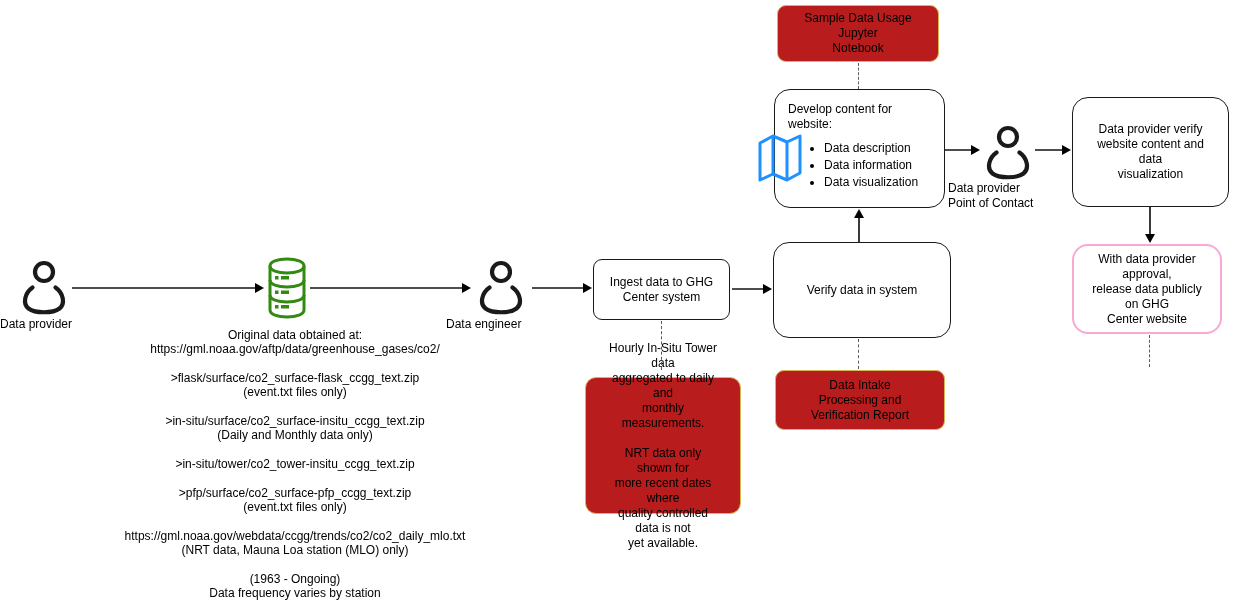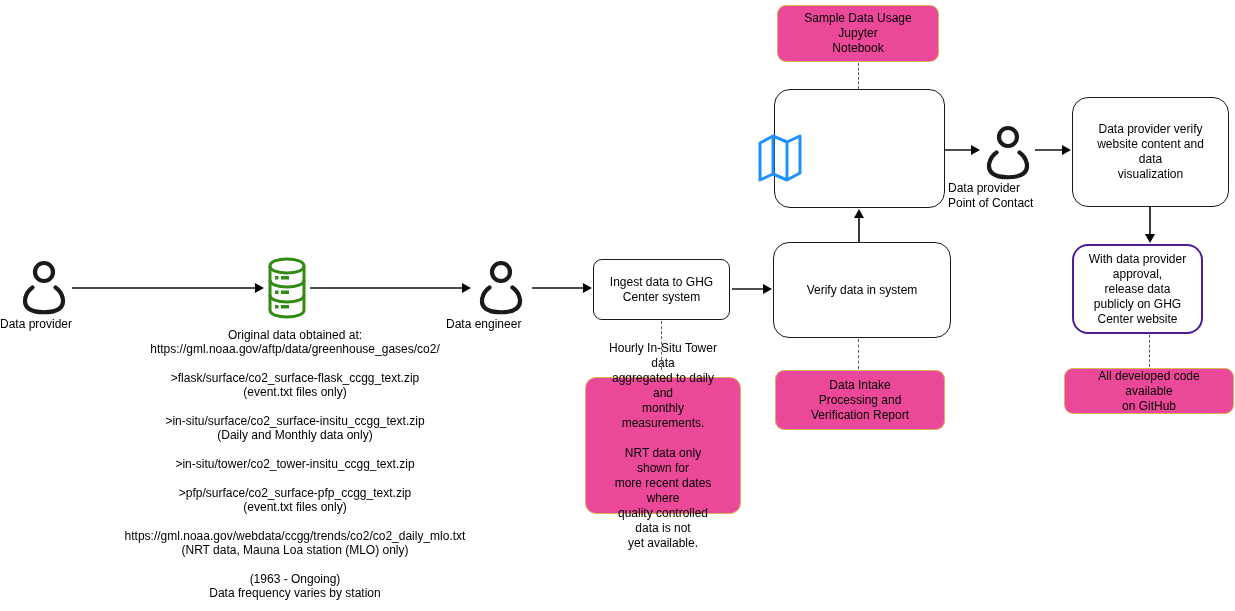--- a/index.html
+++ b/index.html
@@ -7,21 +7,21 @@
     position:relative;width:1235px;height:611px;background:#ffffff;
     font-family:"Liberation Sans","DejaVu Sans",sans-serif;
     color:#000;overflow:hidden;
   }
   .box{
     position:absolute;background:#fff;border:1px solid #1a1a1a;border-radius:16px;
     display:flex;align-items:center;justify-content:center;text-align:center;
     font-size:12px;line-height:15px;white-space:pre-line;box-sizing:border-box;padding:12px;
   }
   .note{
-    position:absolute;background:#ec4899;border:1px solid #D6B656;border-radius:9px;
+    position:absolute;background:#b91c1c;border:1px solid #D6B656;border-radius:9px;
     display:flex;align-items:center;justify-content:center;text-align:center;
     font-size:12px;line-height:15px;white-space:pre-line;box-sizing:border-box;padding:22px;
   }
   .hline{position:absolute;height:2px;background:#4d4d4d;}
   .vline{position:absolute;width:2px;background:#3a3a3a;}
   .vdash{position:absolute;width:0;border-left:1.5px dashed #5a5a5a;}
   .ah-r{position:absolute;width:0;height:0;border-left:9px solid #000;border-top:5px solid transparent;border-bottom:5px solid transparent;}
   .ah-u{position:absolute;width:0;height:0;border-bottom:9px solid #000;border-left:5px solid transparent;border-right:5px solid transparent;}
   .ah-d{position:absolute;width:0;height:0;border-top:9px solid #000;border-left:5px solid transparent;border-right:5px solid transparent;}
   .actor{position:absolute;}
@@ -96,53 +96,59 @@
     <div class="para">(1963 - Ongoing)
 Data frequency varies by station</div>
   </div>
 
   <div class="box" style="left:593px;top:259px;width:137px;height:61px;border-radius:9px;">Ingest data to GHG
 Center system</div>
 
   <div class="box" style="left:773px;top:242px;width:178px;height:96px;">Verify data in system</div>
 
   <div class="box" style="left:774px;top:89px;width:171px;height:119px;"></div>
+  <div class="develop-inner">
+    <div>Develop content for website:</div>
+    <ul>
+      <li>Data description</li>
+      <li>Data information</li>
+      <li>Data visualization</li>
+    </ul>
+  </div>
 
   <div class="actor" style="left:756px;top:132px;width:48px;height:52px;">
     <svg width="48" height="52" viewBox="0 0 48 52">
       <g fill="none" stroke="#1E90FF" stroke-width="3" stroke-linejoin="round">
         <path d="M4 11 L17 4 L31 10 L44 4 L44 41 L31 48 L17 42 L4 48 Z"></path>
         <path d="M17 4 L17 42"></path>
         <path d="M31 10 L31 48"></path>
       </g>
     </svg>
   </div>
 
   <div class="box" style="left:1072px;top:97px;width:157px;height:110px;">Data provider verify
 website content and data
 visualization</div>
 
-  <div class="box" style="left:1072px;top:244px;width:131px;height:90px;border:2px solid #4c1d95;">With data provider approval,
+  <div class="box" style="left:1072px;top:244px;width:150px;height:90px;border:2px solid #f9a8d4;">With data provider approval,
 release data publicly on GHG
 Center website</div>
 
   <div class="note" style="left:777px;top:5px;width:162px;height:57px;">Sample Data Usage Jupyter
 Notebook</div>
   <div class="note" style="left:585px;top:377px;width:156px;height:137px;border-radius:11px;">Hourly In-Situ Tower data
 aggregated to daily and
 monthly measurements.
 
 NRT data only shown for
 more recent dates where
 quality controlled data is not
 yet available.</div>
   <div class="note" style="left:775px;top:370px;width:170px;height:60px;">Data Intake Processing and
 Verification Report</div>
-  <div class="note" style="left:1064px;top:368px;width:170px;height:42px;">All developed code available
-on GitHub</div>
 
   <div class="hline" style="left:72px;top:287px;width:184px;"></div>
   <div class="ah-r" style="left:255px;top:283px;"></div>
 
   <div class="hline" style="left:310px;top:287px;width:152px;"></div>
   <div class="ah-r" style="left:462px;top:283px;"></div>
 
   <div class="hline" style="left:532px;top:287px;width:51px;"></div>
   <div class="ah-r" style="left:583px;top:283px;"></div>
 

